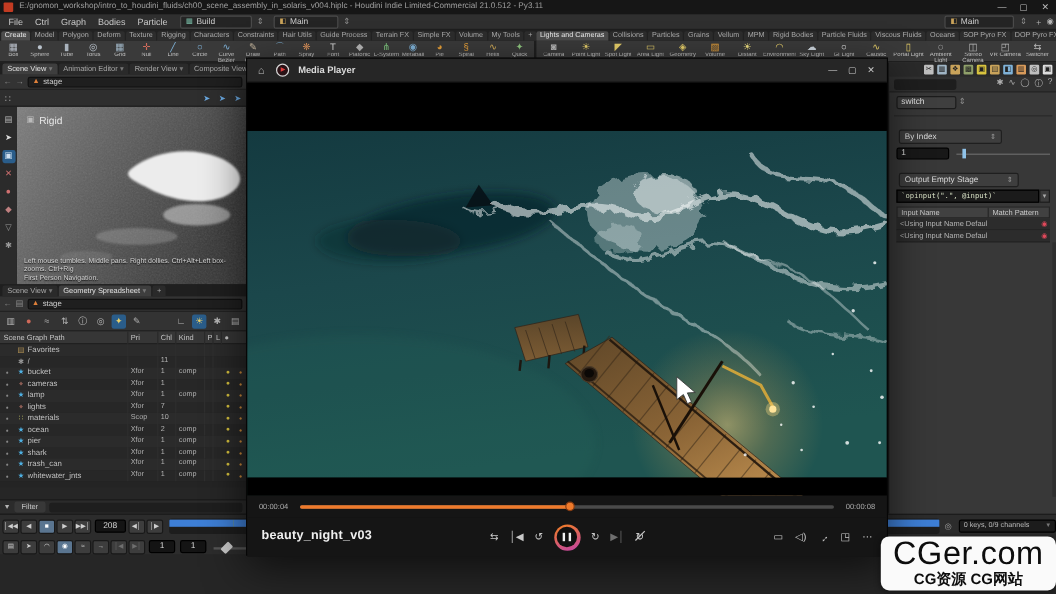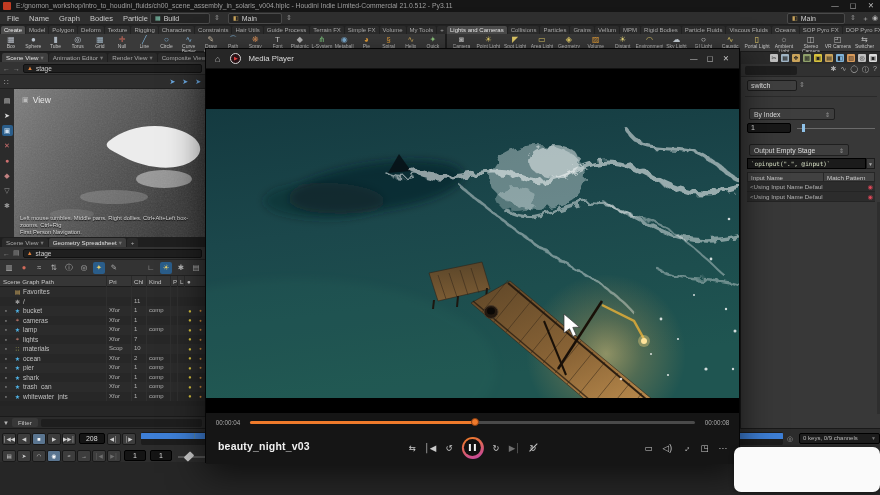--- a/index.html
+++ b/index.html
@@ -114,21 +114,21 @@
   #rp-thead .c1{width:76px;padding-left:3px;border-right:1px solid #262626;}
   #rp-thead .c2{flex:1;padding-left:3px;}
   .prow{height:10px;background:#2c2c2c;border-bottom:1px solid #242424;display:flex;align-items:center;color:#b4b4b4;font-size:6.2px;padding-left:3px;}
   .prow .red{margin-left:auto;margin-right:2px;color:#e0485a;font-size:6px;}
   #rp-scroll{left:136px;top:150px;width:4px;height:212px;background:#2e2e2e;}
   
   #mplayer{left:205px;top:48px;width:535px;height:415px;background:#141414;border:1px solid #060606;box-shadow:0 10px 34px rgba(0,0,0,.65);z-index:10;}
   #mp-titlebar{left:0;top:0;width:533px;height:20px;background:#262626;display:flex;align-items:center;border-bottom:1px solid #111;}
   #mp-home{color:#c0c0c0;font-size:9px;margin-left:9px;}
   .mp-logo{width:11px;height:11px;border:1.3px solid #d8d8d8;border-radius:50%;background:#2a1216;color:#e04040;font-size:5px;line-height:8.5px;text-align:center;margin-left:10px;}
-  #mp-title{color:#dcdcdc;font-size:7.8px;margin-left:7px;}
+  #mp-title{color:#dcdcdc;font-size:7.8px;margin-left:7px;font-weight:bold;}
   #mp-winbtns{margin-left:auto;display:flex;gap:9px;margin-right:10px;color:#c8c8c8;font-size:7.5px;}
   #mp-video{left:0;top:20px;width:533px;height:344px;background:#000;}
   #mp-timeline{left:0;top:364px;width:533px;height:18px;background:#151515;display:flex;align-items:center;}
   .mp-time{color:#ababab;font-size:6.3px;width:44px;text-align:center;}
   #mp-track{position:relative;flex:1;height:3px;background:#4a4a4a;border-radius:2px;}
   #mp-fill{position:absolute;left:0;top:0;height:3px;background:#ef7a2b;border-radius:2px;}
   #mp-thumb{position:absolute;top:-2.5px;width:8px;height:8px;border-radius:50%;background:#ef7a2b;border:1px solid #8a3d12;transform:translateX(-50%);}
   #mp-controls{left:0;top:382px;width:533px;height:33px;background:#151515;}
   #mp-clipname{left:12px;top:9px;color:#f0f0f0;font-size:10.5px;font-weight:bold;letter-spacing:.2px;}
   #mp-center{left:50%;top:0;height:33px;transform:translateX(-50%);display:flex;align-items:center;gap:9px;}
@@ -153,21 +153,21 @@
   <div id="houdini-logo" class="abs"></div>
   <div id="title-text" class="abs">E:/gnomon_workshop/intro_to_houdini_fluids/ch00_scene_assembly_in_solaris_v004.hiplc - Houdini Indie Limited-Commercial 21.0.512 - Py3.11</div>
   <div class="winbtn abs" style="right:38px;">—</div>
   <div class="winbtn abs" style="right:20px;">▢</div>
   <div class="winbtn abs" style="right:2px;">✕</div>
 </div>
 
 <div id="menubar" class="abs">
   <div id="menu-items" class="abs">
       <span class="menu-item">File</span>
-      <span class="menu-item">Name</span>
+      <span class="menu-item">Ctrl</span>
       <span class="menu-item">Graph</span>
       <span class="menu-item">Bodies</span>
       <span class="menu-item">Particle</span>
       <span class="menu-item">Labs</span>
       <span class="menu-item">Help</span>
     </div>
   <div class="combo abs" style="left:150px;width:60px;">
     <span class="cicon" style="color:#7fc8b0;">▦</span>
     <span>Build</span>
   </div>
@@ -429,21 +429,21 @@
     </defs>
     <rect width="191" height="148" fill="url(#vg)"></rect>
     <rect width="191" height="148" fill="#888" filter="url(#noiseF)"></rect>
     <path d="M95,52 C112,38 142,32 168,42 C186,49 193,62 178,72 C160,84 128,78 110,68 C98,62 88,58 95,52 Z" fill="#ececec" filter="url(#sblur)"></path>
     <ellipse cx="150" cy="90" rx="28" ry="9" fill="#d8d8d8" opacity="0.55" filter="url(#sblur)"></ellipse>
     <ellipse cx="100" cy="108" rx="34" ry="7" fill="#bdbdbd" opacity="0.3" filter="url(#sblur)"></ellipse>
     <ellipse cx="58" cy="125" rx="22" ry="5" fill="#9a9a9a" opacity="0.25" filter="url(#sblur)"></ellipse>
   </svg>
   <div id="view-label" class="abs">
     <span class="vlico">▣</span>
-    <span>View</span>
+    <span>Rigid</span>
   </div>
   <div id="vp-help" class="abs">
     <div>Left mouse tumbles. Middle pans. Right dollies. Ctrl+Alt+Left box-zooms. Ctrl+Rig</div>
     <div>First Person Navigation.</div>
   </div>
 </div>
 <div class="abs" style="left:0;top:237px;width:205px;">
   <div id="ptabs-bot" class="ptabs" style="padding-left:2px;">
       <span class="ptab">Scene View<span class="caret">▾</span></span>
       <span class="ptab active">Geometry Spreadsheet<span class="caret">▾</span></span>
@@ -905,13 +905,15 @@
         <span class="mrico display-panel">▭</span>
         <span class="mrico volume">◁)</span>
         <span class="mrico fullscreen">↔</span>
         <span class="mrico picture-in-picture">◳</span>
         <span class="mrico more-options">⋯</span>
       </div>
   </div>
 </div>
 
 <div id="watermark" class="abs">
+  <div id="wm1">CGer.com</div>
+  <div id="wm2">CG资源 CG网站</div>
 </div>
 
 </body></html>

